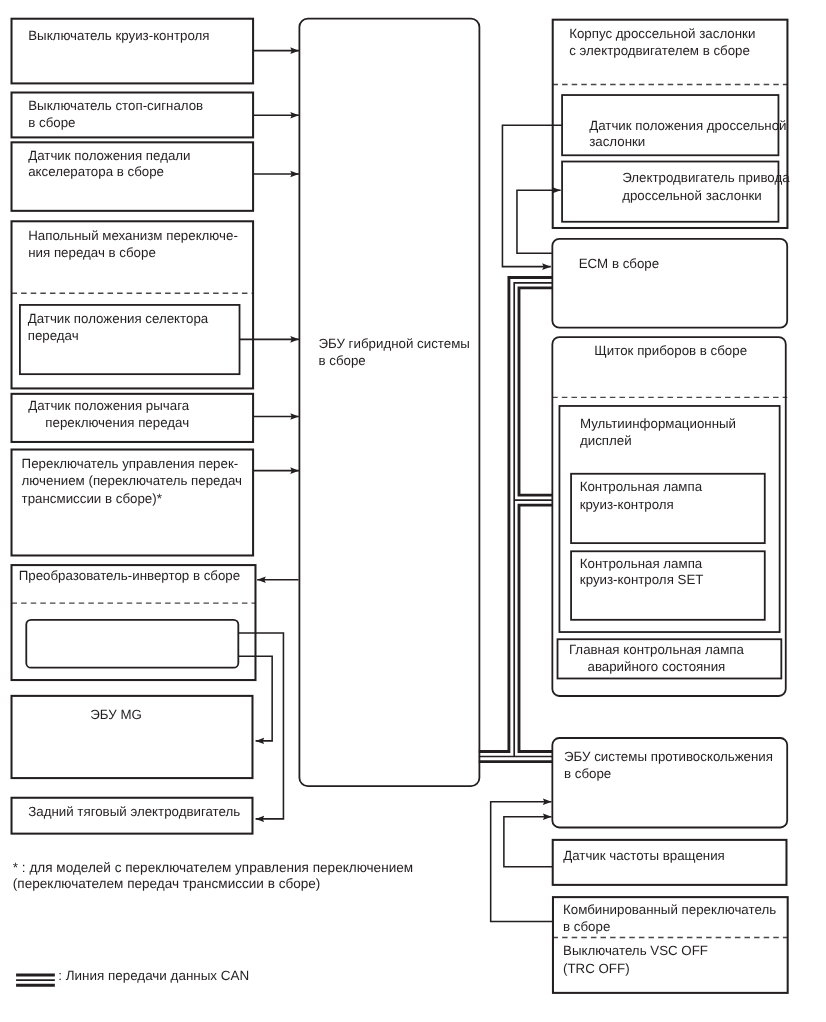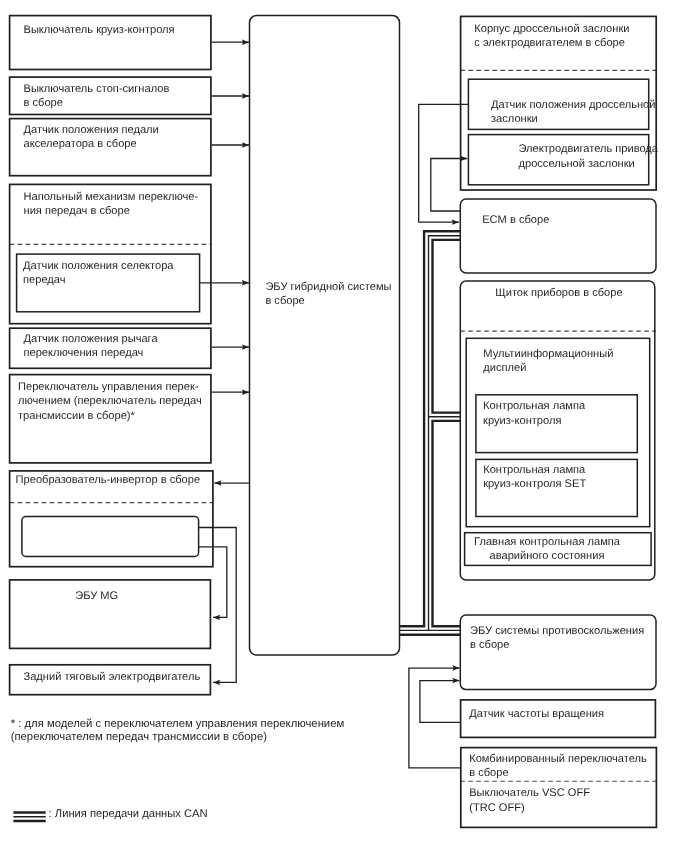--- a/index.html
+++ b/index.html
@@ -23,21 +23,21 @@
 в сборе</div>
 
 <div class="lbl" style="left:23.5px;top:123.2px;">Датчик положения педали
 акселератора в сборе</div>
 
 <div class="lbl" style="left:23.5px;top:190.0px;">Напольный механизм переключе-
 ния передач в сборе</div>
 <div class="lbl" style="left:23.1px;top:258.9px;">Датчик положения селектора
 передач</div>
 
-<div class="lbl" style="left:23.5px;top:332.0px;">Датчик положения рычага
+<div class="lbl" style="left:23.5px;top:332.0px;text-align:right;">Датчик положения рычага
 переключения передач</div>
 
 <div class="lbl" style="left:18.0px;top:380.2px;">Переключатель управления перек-
 лючением (переключатель передач
 трансмиссии в сборе)*</div>
 
 <div class="lbl" style="left:15.6px;top:473.0px;">Преобразователь-инвертор в сборе</div>
 <div class="lbl" style="left:75.2px;top:552px;margin-top:37px;">ЭБУ MG</div>
 
 

